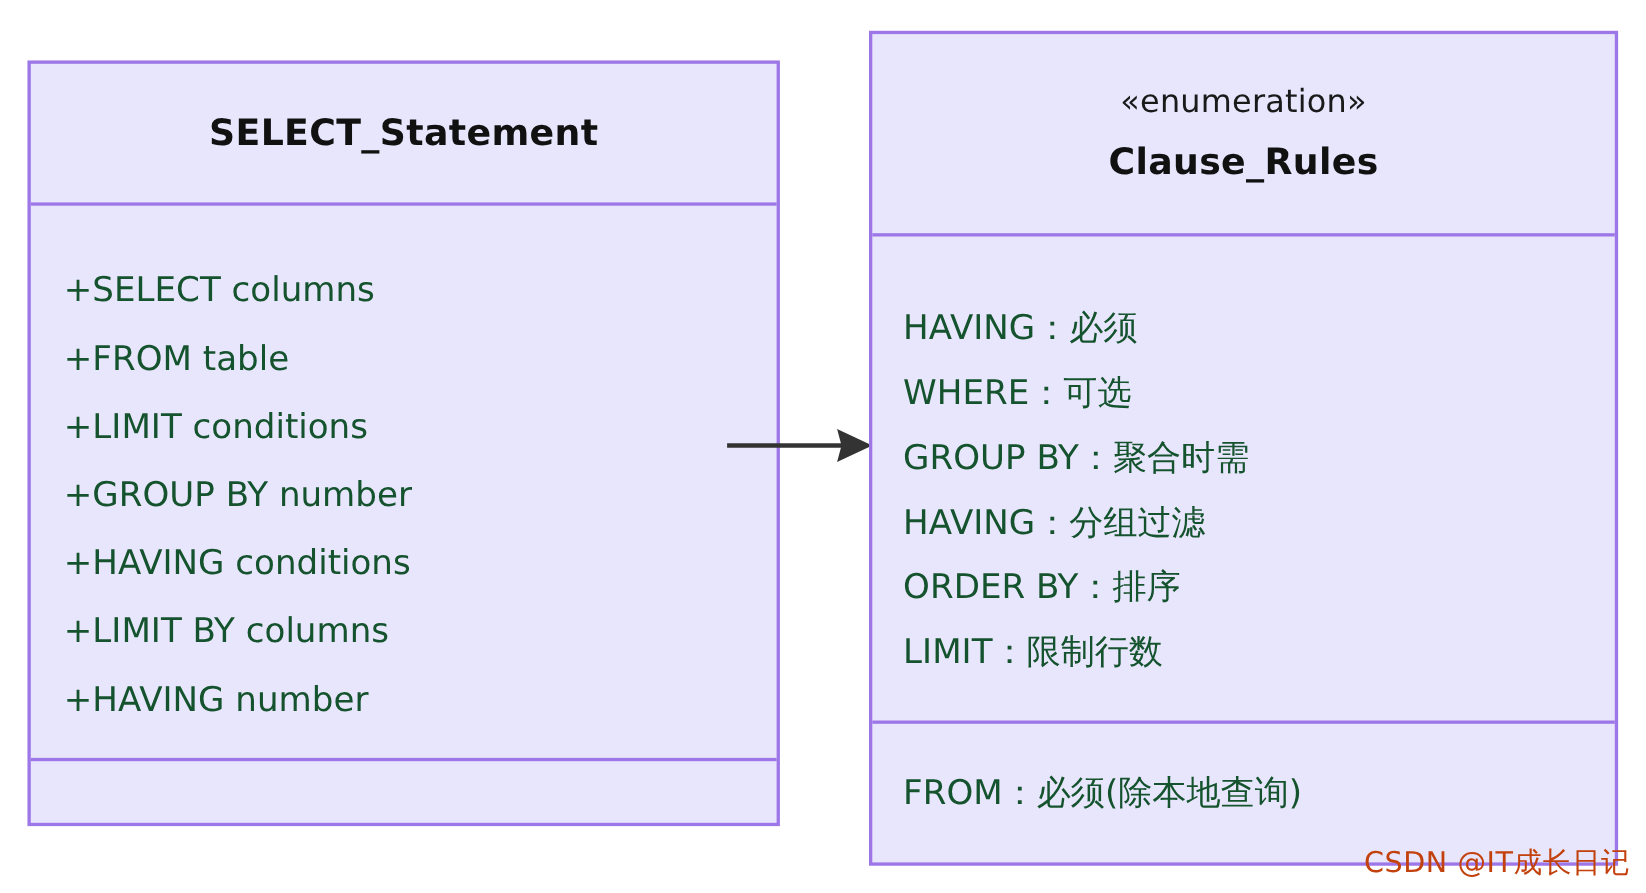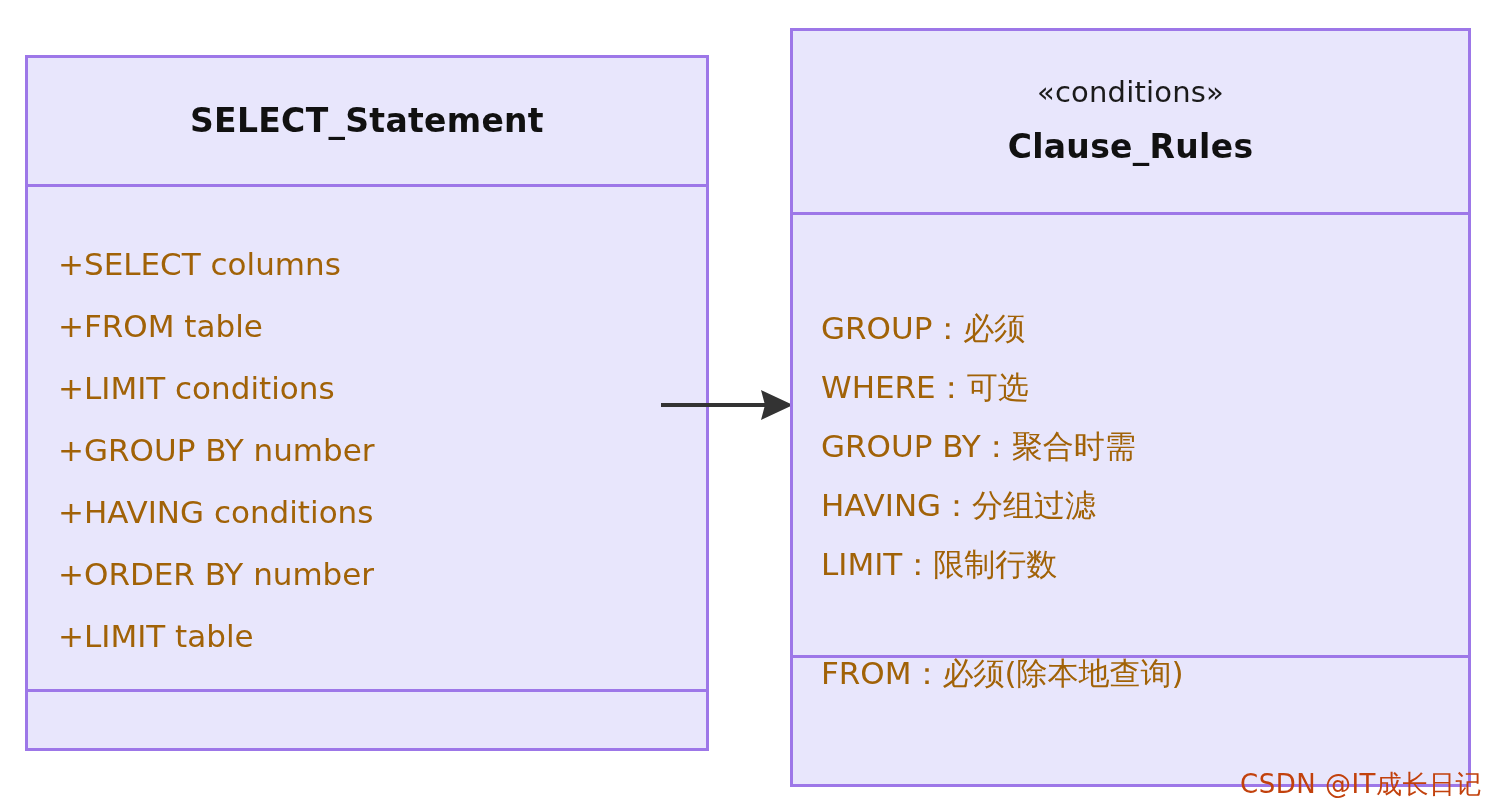--- a/index.html
+++ b/index.html
@@ -69,21 +69,21 @@
 
   .uml-members {
     display: flex;
     flex-direction: column;
     justify-content: center;
   }
 
   .uml-member {
     font-size: 31px;
     line-height: 1.0;
-    color: #a16207;
+    color: #14532d;
     white-space: nowrap;
   }
 
   
   #class-select-statement {
     left: 25px;
     top: 55px;
     width: 684px;
     height: 696px;
   }
@@ -121,21 +121,21 @@
   }
   #class-clause-rules .uml-literals .uml-member {
     margin-bottom: 28px;
   }
   #class-clause-rules .uml-literals .uml-member:last-child {
     margin-bottom: 0;
   }
   #class-clause-rules .uml-notes {
     flex: 1 1 auto;
     display: flex;
-    align-items: flex-start;
+    align-items: center;
     padding-left: 28px;
   }
 
   
   #connector-arrow {
     position: absolute;
     left: 661px;
     top: 382px;
     width: 132px;
     height: 46px;
@@ -165,44 +165,45 @@
     <div class="uml-compartment uml-header">
       <div class="uml-classname">SELECT_Statement</div>
     </div>
 
     <div class="uml-compartment uml-members">
       <div class="uml-member">+SELECT columns</div>
       <div class="uml-member">+FROM table</div>
       <div class="uml-member">+LIMIT conditions</div>
       <div class="uml-member">+GROUP BY number</div>
       <div class="uml-member">+HAVING conditions</div>
-      <div class="uml-member">+ORDER BY number</div>
-      <div class="uml-member">+LIMIT table</div>
+      <div class="uml-member">+LIMIT BY columns</div>
+      <div class="uml-member">+HAVING number</div>
     </div>
 
     <div class="uml-compartment uml-operations"></div>
   </div>
 
   <svg id="connector-arrow" viewBox="0 0 132 46">
     <line x1="0" y1="23" x2="110" y2="23" stroke="#333333" stroke-width="4"></line>
     <polygon points="132,23 100,8 104,23 100,38" fill="#333333"></polygon>
   </svg>
 
   <div class="uml-class" id="class-clause-rules">
 
     <div class="uml-compartment uml-header">
-      <div class="uml-stereotype">«conditions»</div>
+      <div class="uml-stereotype">«enumeration»</div>
       <div class="uml-classname">Clause_Rules</div>
     </div>
 
     <div class="uml-compartment uml-members uml-literals">
-      <div class="uml-member">GROUP：必须</div>
+      <div class="uml-member">HAVING：必须</div>
       <div class="uml-member">WHERE：可选</div>
       <div class="uml-member">GROUP BY：聚合时需</div>
       <div class="uml-member">HAVING：分组过滤</div>
+      <div class="uml-member">ORDER BY：排序</div>
       <div class="uml-member">LIMIT：限制行数</div>
     </div>
 
     <div class="uml-compartment uml-notes">
       <div class="uml-member">FROM：必须(除本地查询)</div>
     </div>
   </div>
 
   <div id="watermark">CSDN @IT成长日记</div>
 

